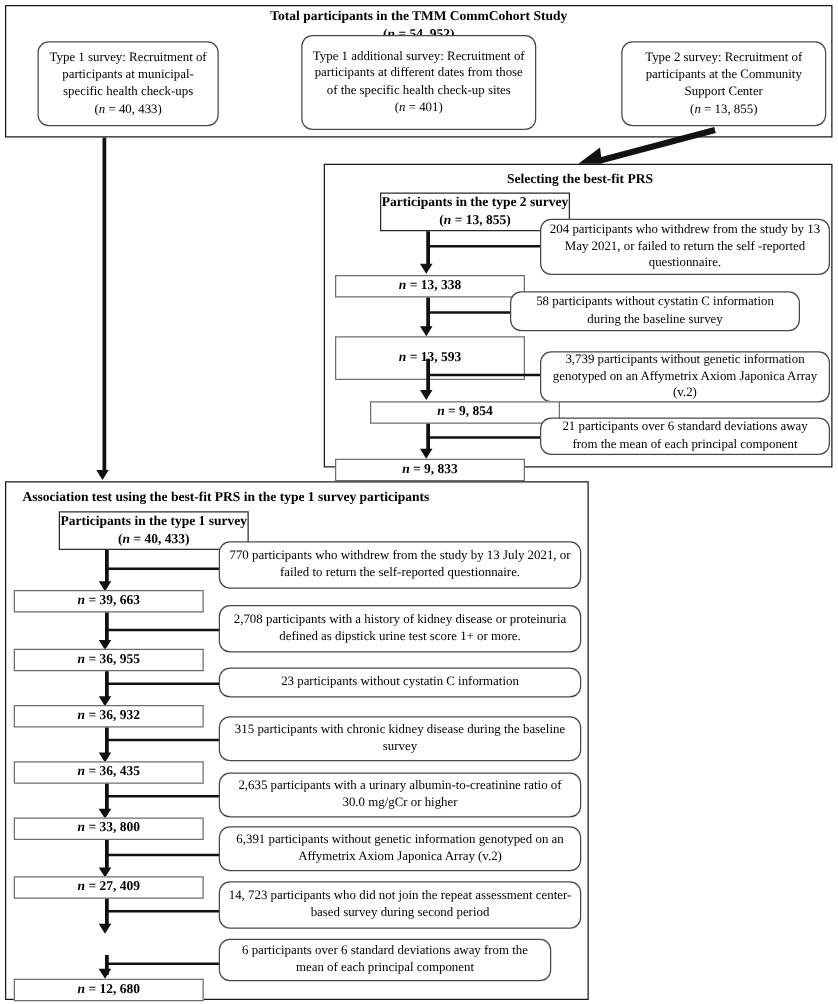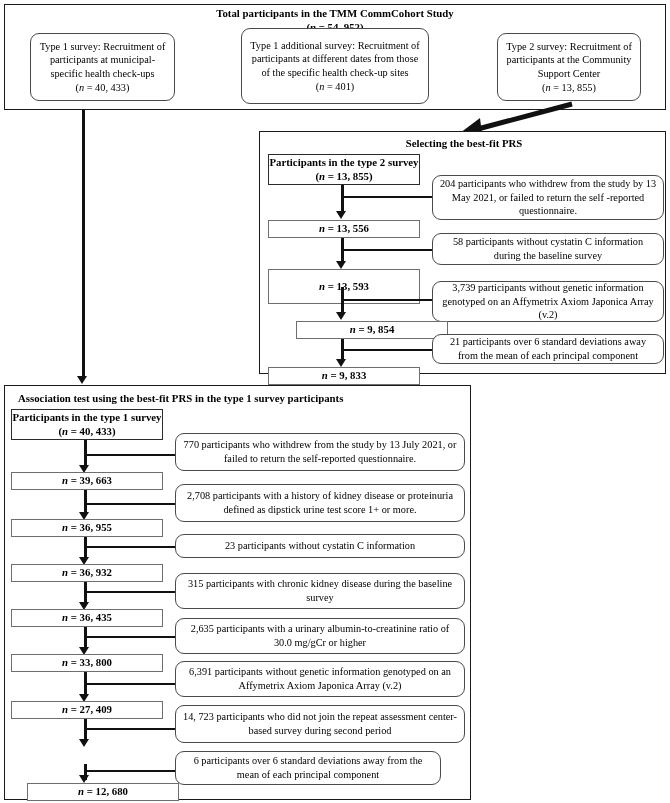--- a/index.html
+++ b/index.html
@@ -44,20 +44,21 @@
     display:flex;
     align-items:center;
     justify-content:center;
     text-align:center;
     font-weight:bold;
     font-size:10.8px;
     line-height:1.25;
   }
   .sbox.hdr{
     border-color:#2b2b2b;
+    margin-left:36px;
   }
   .ttl{
     position:absolute;
     font-weight:bold;
     font-size:10.8px;
     line-height:1.3;
     text-align:center;
     white-space:nowrap;
   }
   em.v{font-style:italic;font-weight:bold;}
@@ -94,21 +95,21 @@
     </div>
   </div>
 
   <div class="rbox" style="left:241px;top:28px;width:188px;height:76px;">
     <div>
       <span>Type 1 additional survey: Recruitment of participants at different dates from those of the specific health check-up sites</span><br>
       <span><span>(</span><em class="vi">n</em><span> = 401)</span></span>
     </div>
   </div>
 
-  <div class="rbox" style="left:497px;top:33px;width:144px;height:68px;">
+  <div class="rbox" style="left:497px;top:33px;width:164px;height:68px;">
     <div>
       <span>Type 2 survey: Recruitment of participants at the Community Support Center</span><br>
       <span><span>(</span><em class="vi">n</em><span> = 13, 855)</span></span>
     </div>
   </div>
 
   <div class="vline" style="left:82px;top:110px;height:268px;"></div>
   <div class="arrowhead" style="left:77px;top:376px;"></div>
 
   <svg class="diag" style="left:450px;top:100px;width:130px;height:40px;" viewBox="0 0 130 40">
@@ -125,27 +126,27 @@
       <span>Participants in the type 2 survey</span><br>
       <span><span>(</span><em class="v">n</em><span> = 13, 855)</span></span>
     </div>
   </div>
 
   <div class="vline" style="left:341px;top:185px;height:28px;"></div>
   <div class="arrowhead" style="left:336px;top:211px;"></div>
   <div class="hline" style="left:343px;top:196px;width:90px;"></div>
   <div class="rbox" style="left:432px;top:175px;width:232px;height:45px;">204 participants who withdrew from the study by 13 May 2021, or failed to return the self -reported questionnaire.</div>
   <div class="sbox" style="left:268px;top:220px;width:152px;height:18px;">
-    <span><em class="v">n</em><span> = 13, 556</span></span>
+    <span><em class="v">n</em><span> = 13, 338</span></span>
   </div>
 
   <div class="vline" style="left:341px;top:238px;height:25px;"></div>
   <div class="arrowhead" style="left:336px;top:261px;"></div>
   <div class="hline" style="left:343px;top:249px;width:90px;"></div>
-  <div class="rbox" style="left:432px;top:233px;width:232px;height:32px;">58 participants without cystatin C information during the baseline survey</div>
+  <div class="rbox" style="left:408px;top:233px;width:232px;height:32px;">58 participants without cystatin C information during the baseline survey</div>
   <div class="sbox" style="left:268px;top:269px;width:152px;height:35px;">
     <span><em class="v">n</em><span> = 13, 593</span></span>
   </div>
 
   <div class="vline" style="left:341px;top:287px;height:27px;"></div>
   <div class="arrowhead" style="left:336px;top:312px;"></div>
   <div class="hline" style="left:343px;top:299px;width:90px;"></div>
   <div class="rbox" style="left:432px;top:281px;width:232px;height:41px;">3,739 participants without genetic information genotyped on an Affymetrix Axiom Japonica Array (v.2)</div>
   <div class="sbox" style="left:268px;top:321px;width:152px;height:18px;margin-left:28px;">
     <span><em class="v">n</em><span> = 9, 854</span></span>
@@ -220,17 +221,17 @@
 
   <div class="vline" style="left:84px;top:719px;height:22px;"></div>
   <div class="arrowhead" style="left:79px;top:739px;"></div>
   <div class="hline" style="left:86px;top:728px;width:90px;"></div>
   <div class="rbox" style="left:175px;top:705px;width:290px;height:38px;">14, 723 participants who did not join the repeat assessment center-based survey during second period</div>
 
   <div class="vline" style="left:84px;top:764px;height:16px;"></div>
   <div class="arrowhead" style="left:79px;top:775px;"></div>
   <div class="hline" style="left:86px;top:770px;width:90px;"></div>
   <div class="rbox" style="left:175px;top:751px;width:266px;height:34px;">6 participants over 6 standard deviations away from the mean of each principal component</div>
-  <div class="sbox" style="left:11px;top:783px;width:152px;height:18px;margin-left:16px;">
+  <div class="sbox" style="left:11px;top:783px;width:152px;height:18px;">
     <span><em class="v">n</em><span> = 12, 680</span></span>
   </div>
 
 </div>
 
 </body></html>

